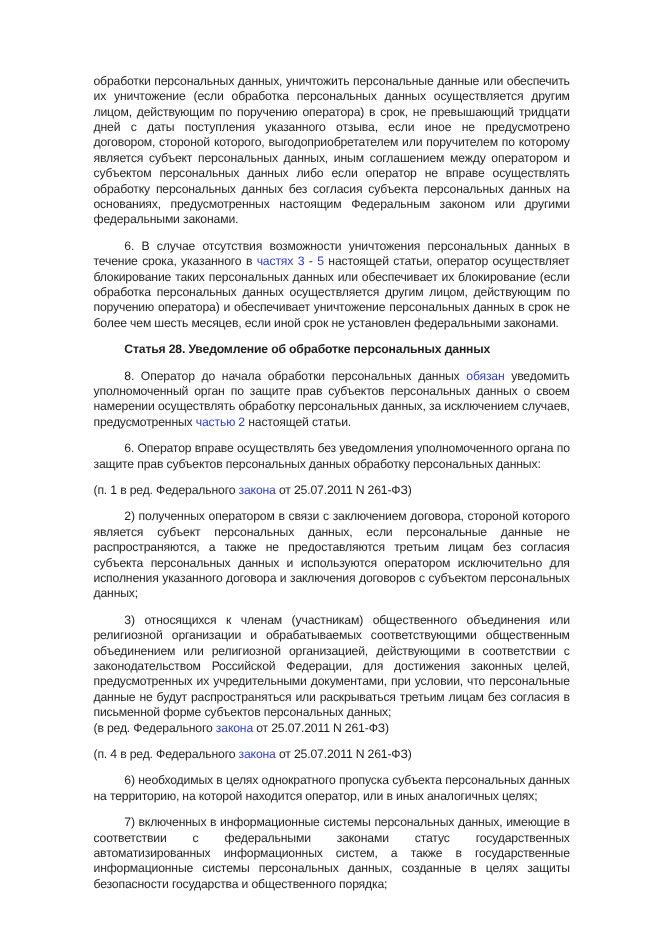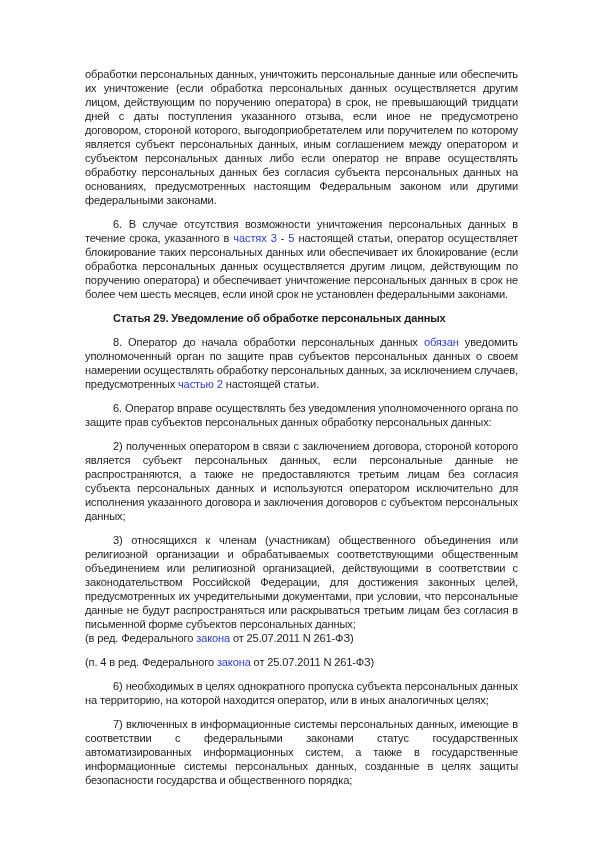--- a/index.html
+++ b/index.html
@@ -27,23 +27,24 @@
     background:repeating-linear-gradient(90deg,#f4f4f4 0 15px,transparent 15px 25px);
   }
 </style>
 </head>
 <body style="background: rgb(255, 255, 255);">
 
 <div class="page">
   <div class="doc" id="doc">
       <p><span>обработки персональных данных, уничтожить персональные данные или обеспечить их уничтожение (если обработка персональных данных осуществляется другим лицом, действующим по поручению оператора) в срок, не превышающий тридцати дней с даты поступления указанного отзыва, если иное не предусмотрено договором, стороной которого, выгодоприобретателем или поручителем по которому является субъект персональных данных, иным соглашением между оператором и субъектом персональных данных либо если оператор не вправе осуществлять обработку персональных данных без согласия субъекта персональных данных на основаниях, предусмотренных настоящим Федеральным законом или другими федеральными законами.</span></p>
       <p class="indent"><span>6. В случае отсутствия возможности уничтожения персональных данных в течение срока, указанного в </span><span class="link">частях 3</span><span> - </span><span class="link">5</span><span> настоящей статьи, оператор осуществляет блокирование таких персональных данных или обеспечивает их блокирование (если обработка персональных данных осуществляется другим лицом, действующим по поручению оператора) и обеспечивает уничтожение персональных данных в срок не более чем шесть месяцев, если иной срок не установлен федеральными законами.</span></p>
-      <p class="indent heading"><span>Статья 29. Уведомление об обработке персональных данных</span></p>
+      <p class="indent heading"><span>Статья 28. Уведомление об обработке персональных данных</span></p>
       <p class="indent"><span>8. Оператор до начала обработки персональных данных </span><span class="link">обязан</span><span> уведомить уполномоченный орган по защите прав субъектов персональных данных о своем намерении осуществлять обработку персональных данных, за исключением случаев, предусмотренных </span><span class="link">частью 2</span><span> настоящей статьи.</span></p>
       <p class="indent"><span>6. Оператор вправе осуществлять без уведомления уполномоченного органа по защите прав субъектов персональных данных обработку персональных данных:</span></p>
+      <p><span>(п. 1 в ред. Федерального </span><span class="link">закона</span><span> от 25.07.2011 N 261-ФЗ)</span></p>
       <p class="indent"><span>2) полученных оператором в связи с заключением договора, стороной которого является субъект персональных данных, если персональные данные не распространяются, а также не предоставляются третьим лицам без согласия субъекта персональных данных и используются оператором исключительно для исполнения указанного договора и заключения договоров с субъектом персональных данных;</span></p>
       <p class="indent tight"><span>3) относящихся к членам (участникам) общественного объединения или религиозной организации и обрабатываемых соответствующими общественным объединением или религиозной организацией, действующими в соответствии с законодательством Российской Федерации, для достижения законных целей, предусмотренных их учредительными документами, при условии, что персональные данные не будут распространяться или раскрываться третьим лицам без согласия в письменной форме субъектов персональных данных;</span></p>
       <p><span>(в ред. Федерального </span><span class="link">закона</span><span> от 25.07.2011 N 261-ФЗ)</span></p>
       <p><span>(п. 4 в ред. Федерального </span><span class="link">закона</span><span> от 25.07.2011 N 261-ФЗ)</span></p>
       <p class="indent"><span>6) необходимых в целях однократного пропуска субъекта персональных данных на территорию, на которой находится оператор, или в иных аналогичных целях;</span></p>
       <p class="indent tight"><span>7) включенных в информационные системы персональных данных, имеющие в соответствии с федеральными законами статус государственных автоматизированных информационных систем, а также в государственные информационные системы персональных данных, созданные в целях защиты безопасности государства и общественного порядка;</span></p>
     </div>
   <div class="page-break"></div>
 </div>
 

